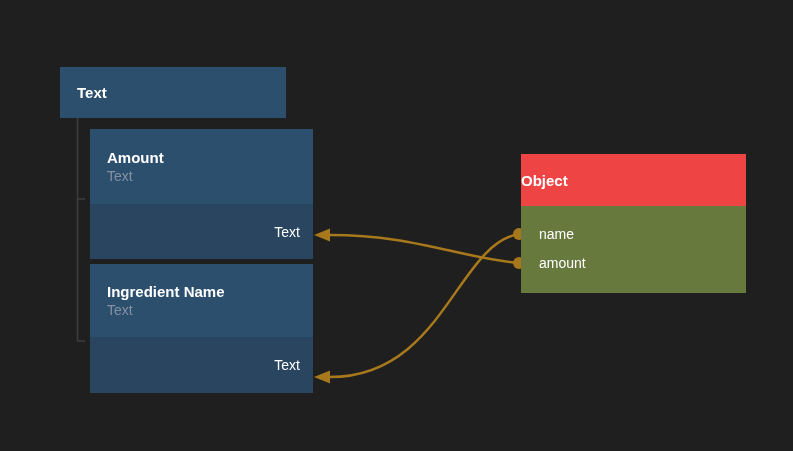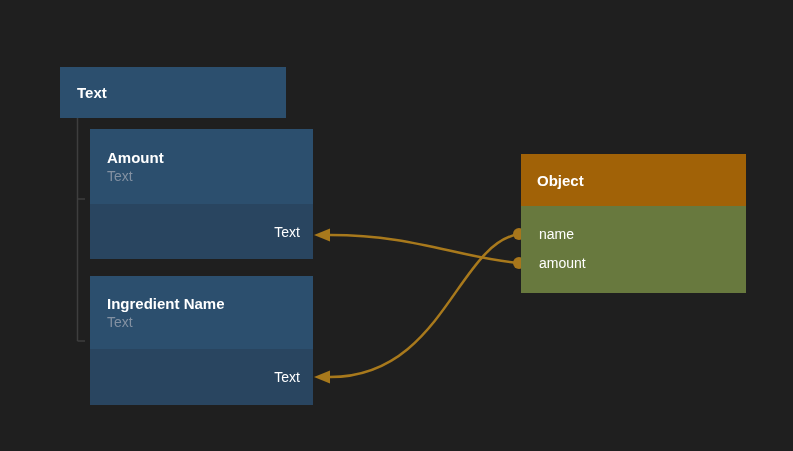--- a/index.html
+++ b/index.html
@@ -18,37 +18,37 @@
     left:60px; top:67px; width:226px; height:51px;
     background:#2c4f6e; display:flex; align-items:center;
     padding-left:17px;
   }
   .node-title { color:#ffffff; font-size:15px; font-weight:600; line-height:19px; }
   .node-sub   { color:#8391a2; font-size:14px; font-weight:400; line-height:19px; }
 
   
   .field-node { left:90px; width:223px; }
   .amount-node { top:129px; }
-  .ingredient-node { top:276px; }
+  .ingredient-node { top:264px; }
   .field-head { background:#2c4f6e; box-sizing:border-box; padding:19px 17px 0 17px; }
   .amount-node .field-head { height:75px; }
   .ingredient-node .field-head { height:73px; padding-top:18px; }
   .field-port-row {
     background:#294560; display:flex; align-items:center;
     justify-content:flex-end; padding-right:13px; box-sizing:border-box;
   }
   .amount-node .field-port-row { height:55px; }
   .ingredient-node .field-port-row { height:56px; }
   .port-label { color:#ffffff; font-size:14px; }
 
   
   .object-node { left:521px; top:154px; width:225px; }
   .object-head {
-    height:52px; background:#a16207; display:flex; align-items:center;
-    padding-left:16px; box-sizing:border-box;
+    height:52px; background:#ef4444; display:flex; align-items:center;
+    box-sizing:border-box;
   }
   .object-body { height:87px; background:#68793e; box-sizing:border-box; padding-top:13px; }
   .object-port-row { height:29px; display:flex; align-items:center; padding-left:18px; }
 </style>
 </head>
 <body>
 
 <div class="stage">
 
   <svg class="wires" width="793" height="451" viewBox="0 0 793 451">

